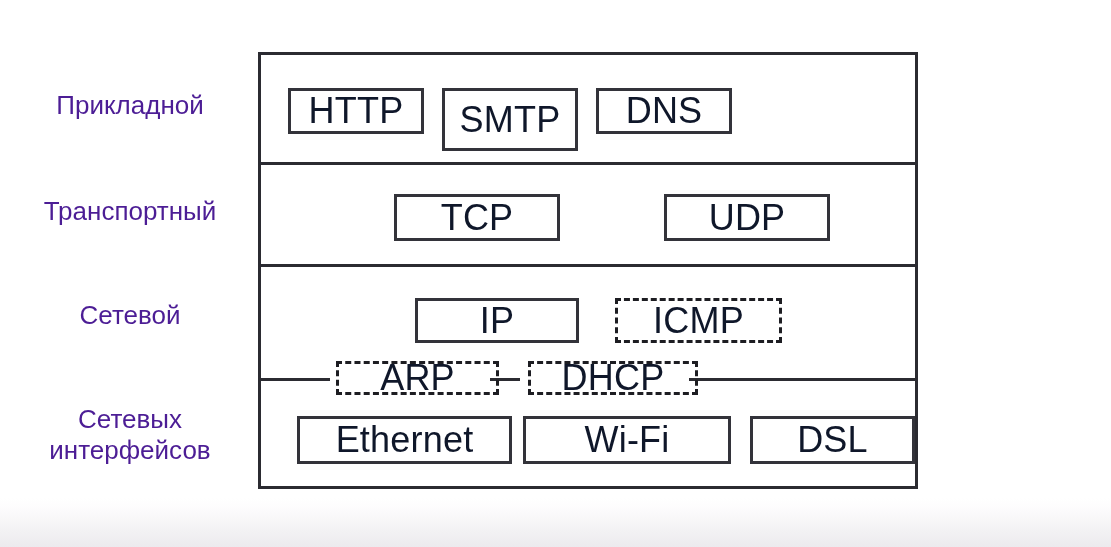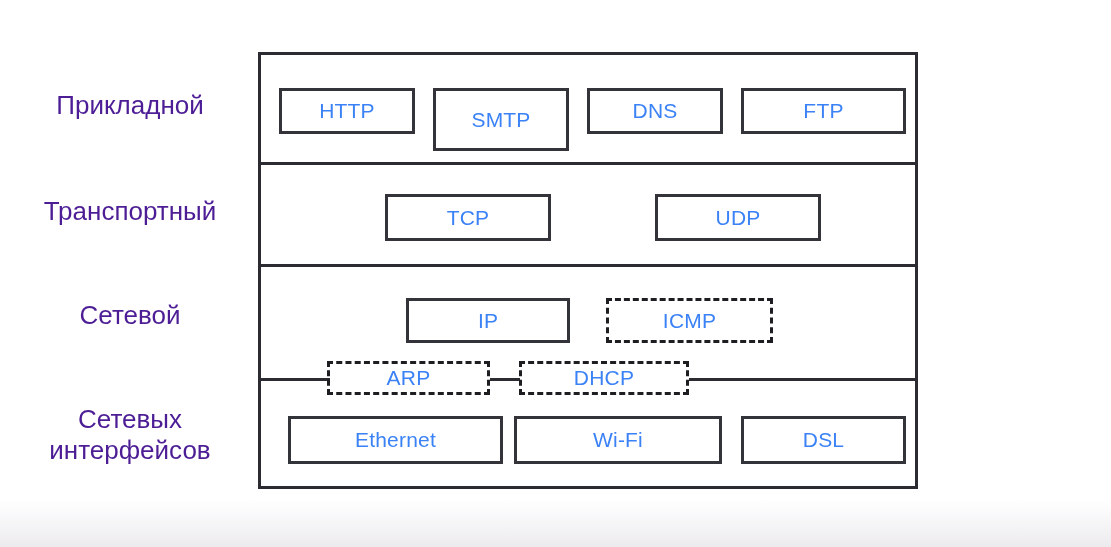--- a/index.html
+++ b/index.html
@@ -44,26 +44,27 @@
     color: #4c1d95;
     font-size: 26px;
     line-height: 31px;
     text-align: center;
     white-space: pre-line;
   }
   .proto-box {
     position: absolute;
     box-sizing: border-box;
     background: #ffffff;
-    color: #3b82f6;
-    font-size: 21px;
+    color: #0f172a;
+    font-size: 36px;
     display: flex;
     align-items: center;
     justify-content: center;
     letter-spacing: 0.2px;
+    margin-left: 9px;
   }
   .solid-box {
     border: 3px solid #33333a;
   }
   .dashed-box {
     border: 3px dashed #1d1d22;
     background: transparent;
   }
 </style>
 </head>
@@ -87,21 +88,20 @@
     <div class="divider" style="left:-3px; top:107px; width:660px;"></div>
     <div class="divider" style="left:-3px; top:209px; width:660px;"></div>
 
     <div class="divider" style="left:-3px; top:323px; width:72px;"></div>
     <div class="divider" style="left:229px; top:323px; width:30px;"></div>
     <div class="divider" style="left:428px; top:323px; width:229px;"></div>
 
     <div class="proto-box solid-box" style="left:18px; top:33px; width:136px; height:46px;">HTTP</div>
     <div class="proto-box solid-box" style="left:172px; top:33px; width:136px; height:63px;">SMTP</div>
     <div class="proto-box solid-box" style="left:326px; top:33px; width:136px; height:46px;">DNS</div>
-    <div class="proto-box solid-box" style="left:480px; top:33px; width:165px; height:46px;">FTP</div>
 
     <div class="proto-box solid-box" style="left:124px; top:139px; width:166px; height:47px;">TCP</div>
     <div class="proto-box solid-box" style="left:394px; top:139px; width:166px; height:47px;">UDP</div>
 
     <div class="proto-box solid-box" style="left:145px; top:243px; width:164px; height:45px;">IP</div>
     <div class="proto-box dashed-box" style="left:66px; top:306px; width:163px; height:34px;">ARP</div>
 
     <div class="proto-box dashed-box" style="left:345px; top:243px; width:167px; height:45px;">ICMP</div>
     <div class="proto-box dashed-box" style="left:258px; top:306px; width:170px; height:34px;">DHCP</div>
 

